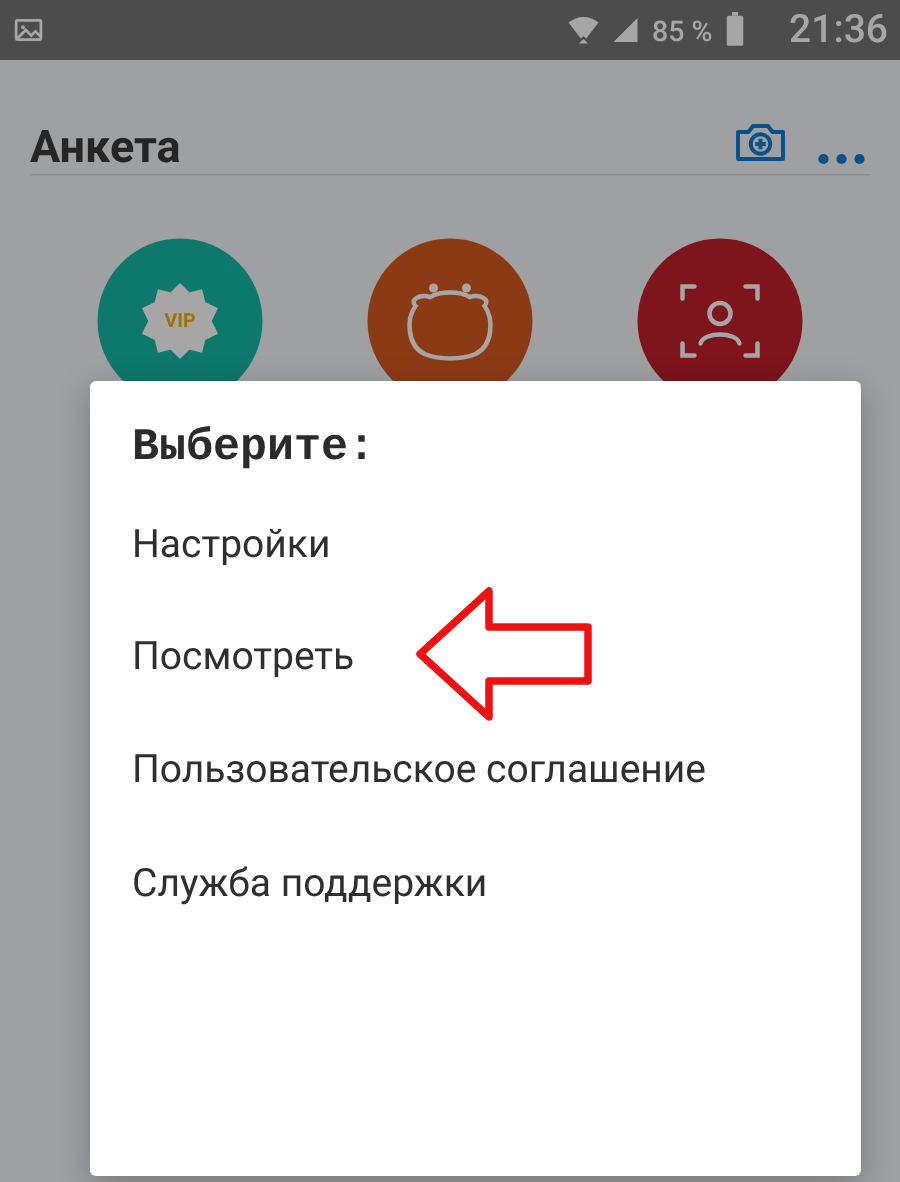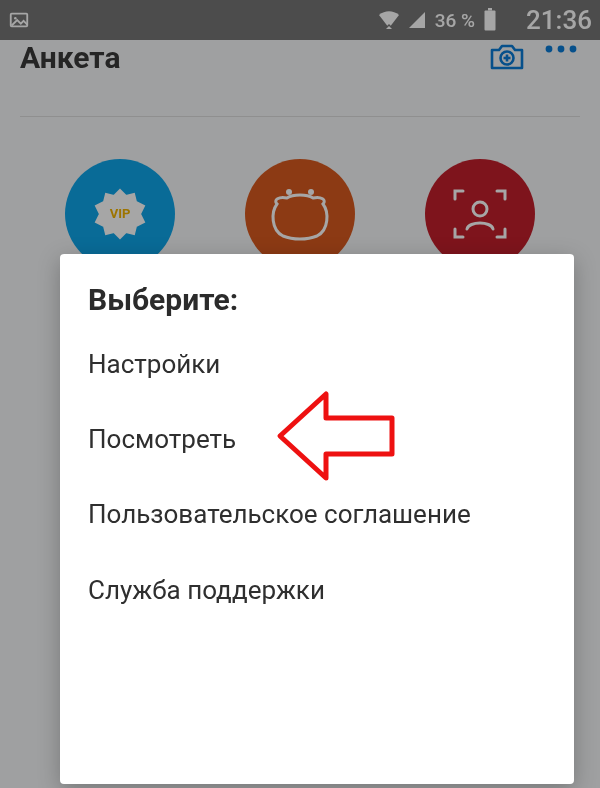--- a/index.html
+++ b/index.html
@@ -27,21 +27,21 @@
     .statusbar .right { display: flex; align-items: center; gap: 6px; }
     .statusbar .pct { margin: 0 2px; font-size: 19px; }
     .statusbar .clock { margin-left: 23px; font-size: 26px; }
     .icon-svg { display: block; }
 
     
     .appheader {
       height: 76px;
       background: #f5f6f7;
       display: flex;
-      align-items: flex-start;
+      align-items: flex-end;
       padding: 0 20px;
     }
     .appheader .title {
       font-size: 30px;
       font-weight: 700;
       color: #3a3a3a;
       flex: 1;
     }
     .appheader .camera-btn { margin-right: 16px; color:#0a66c2; }
     .appheader .more-btn { color:#0a66c2; }
@@ -60,21 +60,21 @@
       padding: 34px 30px 10px 30px;
     }
     .circle {
       width: 110px;
       height: 110px;
       border-radius: 50%;
       display: flex;
       align-items: center;
       justify-content: center;
     }
-    .c-yellow { background: #0ea5e9; }
+    .c-yellow { background: #14b8a6; }
     .c-orange { background: #d85a1f; }
     .c-red { background: #c2202c; }
     .circle svg { display:block; }
 
     
     .dim {
       position: absolute;
       inset: 0;
       background: rgba(0,0,0,0.35);
       pointer-events: none;
@@ -92,20 +92,21 @@
       box-shadow: 0 6px 22px rgba(0,0,0,0.25);
       padding: 28px 28px 18px 28px;
       display: flex;
       flex-direction: column;
     }
     .modal .mtitle {
       font-size: 30px;
       font-weight: 700;
       color: #2b2b2b;
       margin-bottom: 10px;
+      font-family: Liberation Mono, monospace;
     }
     .modal .mitem {
       font-size: 26px;
       color: #2f2f2f;
       padding: 22px 0;
       cursor: pointer;
       position: relative;
       line-height: 1.2;
     }
 
@@ -137,21 +138,21 @@
         <path d="M12 18 L22 5 C16 0 8 0 2 5 Z" fill="#fff"></path>
         <polygon points="8,18 12,14 16,18" fill="#757575"></polygon>
         <polygon points="9,19 12,16 15,19" fill="#fff"></polygon>
       </svg>
     </span>
     <span>
       <svg class="icon-svg" width="20" height="20" viewBox="0 0 20 20">
         <path d="M2 18 L18 18 L18 2 Z" fill="#fff"></path>
       </svg>
     </span>
-    <span class="pct">36 %</span>
+    <span class="pct">85 %</span>
     <span>
       <svg class="icon-svg" width="14" height="24" viewBox="0 0 14 24">
         <rect x="5" y="0" width="4" height="2.5" fill="#fff"></rect>
         <rect x="1.5" y="2.5" width="11" height="20" rx="1" fill="#fff"></rect>
       </svg>
     </span>
     <span class="clock">21:36</span>
   </span>
 </div>
 

